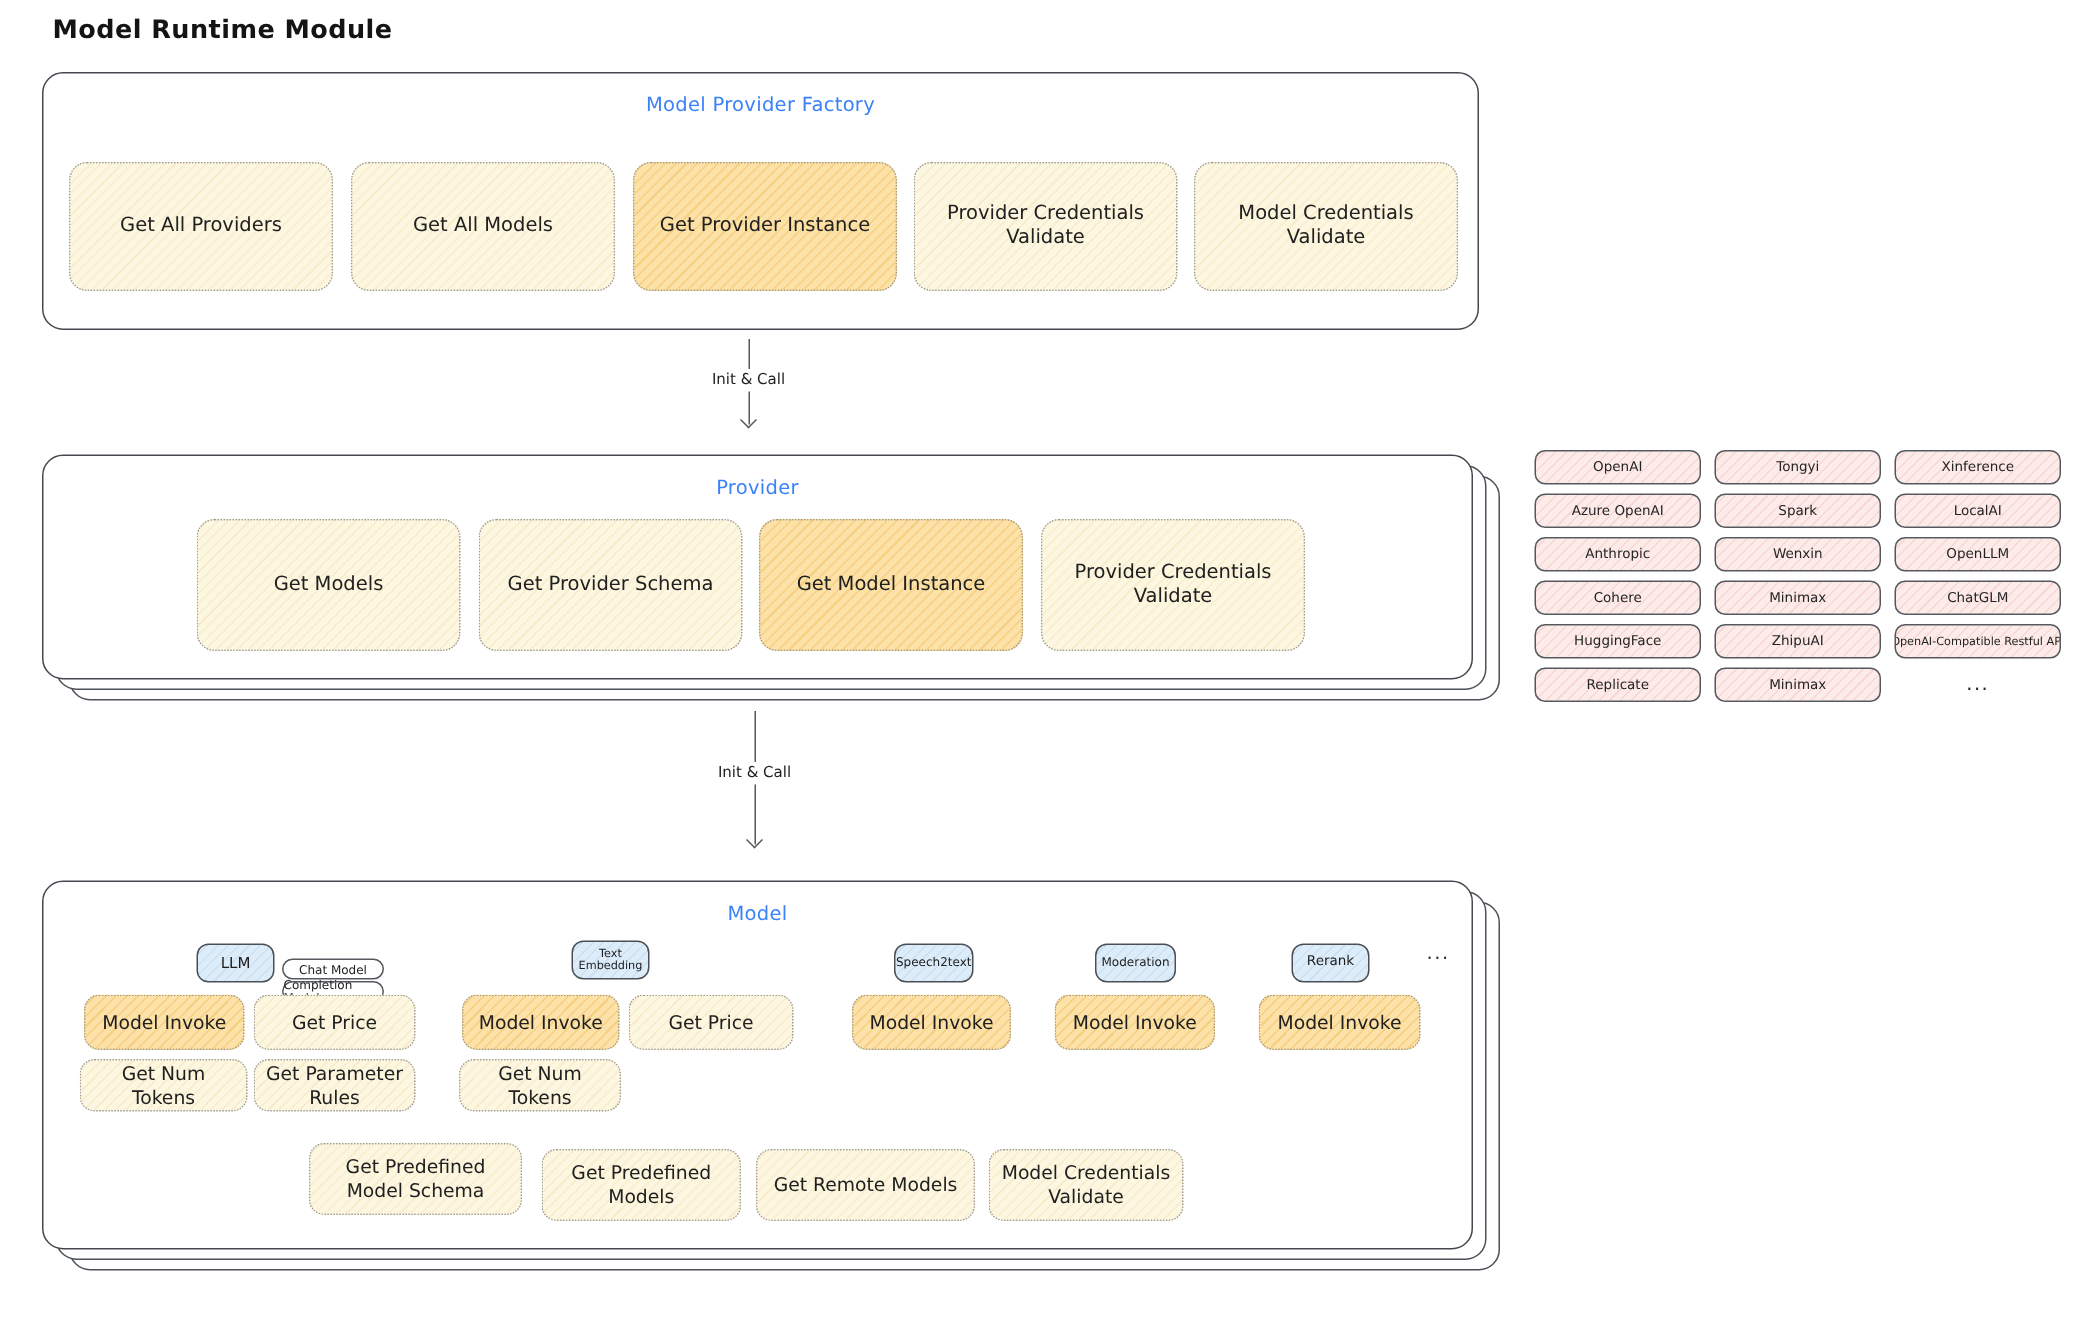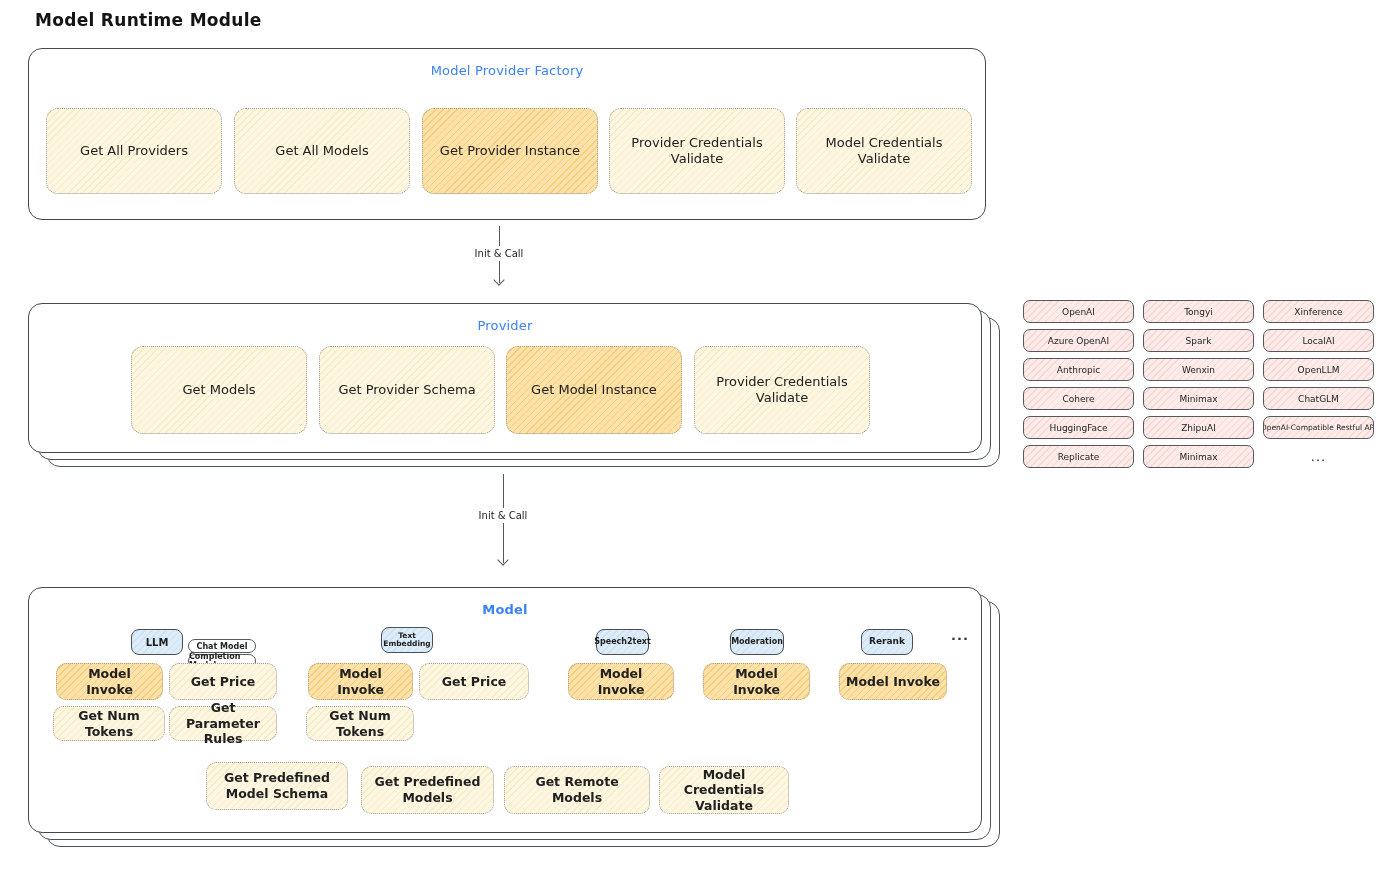--- a/index.html
+++ b/index.html
@@ -129,21 +129,21 @@
     <div class="chip nochip">...</div>
   </div>
 
   <div class="arrow" style="left:458px;top:474px;">
     <div class="seg" style="height:34px;"></div>
     <div class="albl">Init &amp; Call</div>
     <div class="seg" style="height:40px;"></div>
     <div class="head"></div>
   </div>
 
-  <div class="bigbox" style="left:28px;top:587px;width:954px;height:246px;font-weight:bold;">
+  <div class="bigbox" style="left:28px;top:587px;width:954px;height:246px;">
     <div class="layer l2"></div>
     <div class="layer l1"></div>
     <div class="face">
       <div class="boxtitle">Model</div>
 
       <div class="tab" style="left:102px;top:41px;width:52px;height:22px;font-size:10px;">LLM</div>
       <div class="pill" style="left:159px;top:34px;width:68px;height:14px;margin-top:32px;">Completion Model</div>
       <div class="pill" style="left:159px;top:51px;width:68px;height:14px;">Chat Model</div>
       <div class="tab" style="left:352px;top:39px;width:52px;height:26px;font-size:7.5px;">Text Embedding</div>
       <div class="tab" style="left:567px;top:41px;width:53px;height:21px;font-size:8px;">Speech2text</div>

